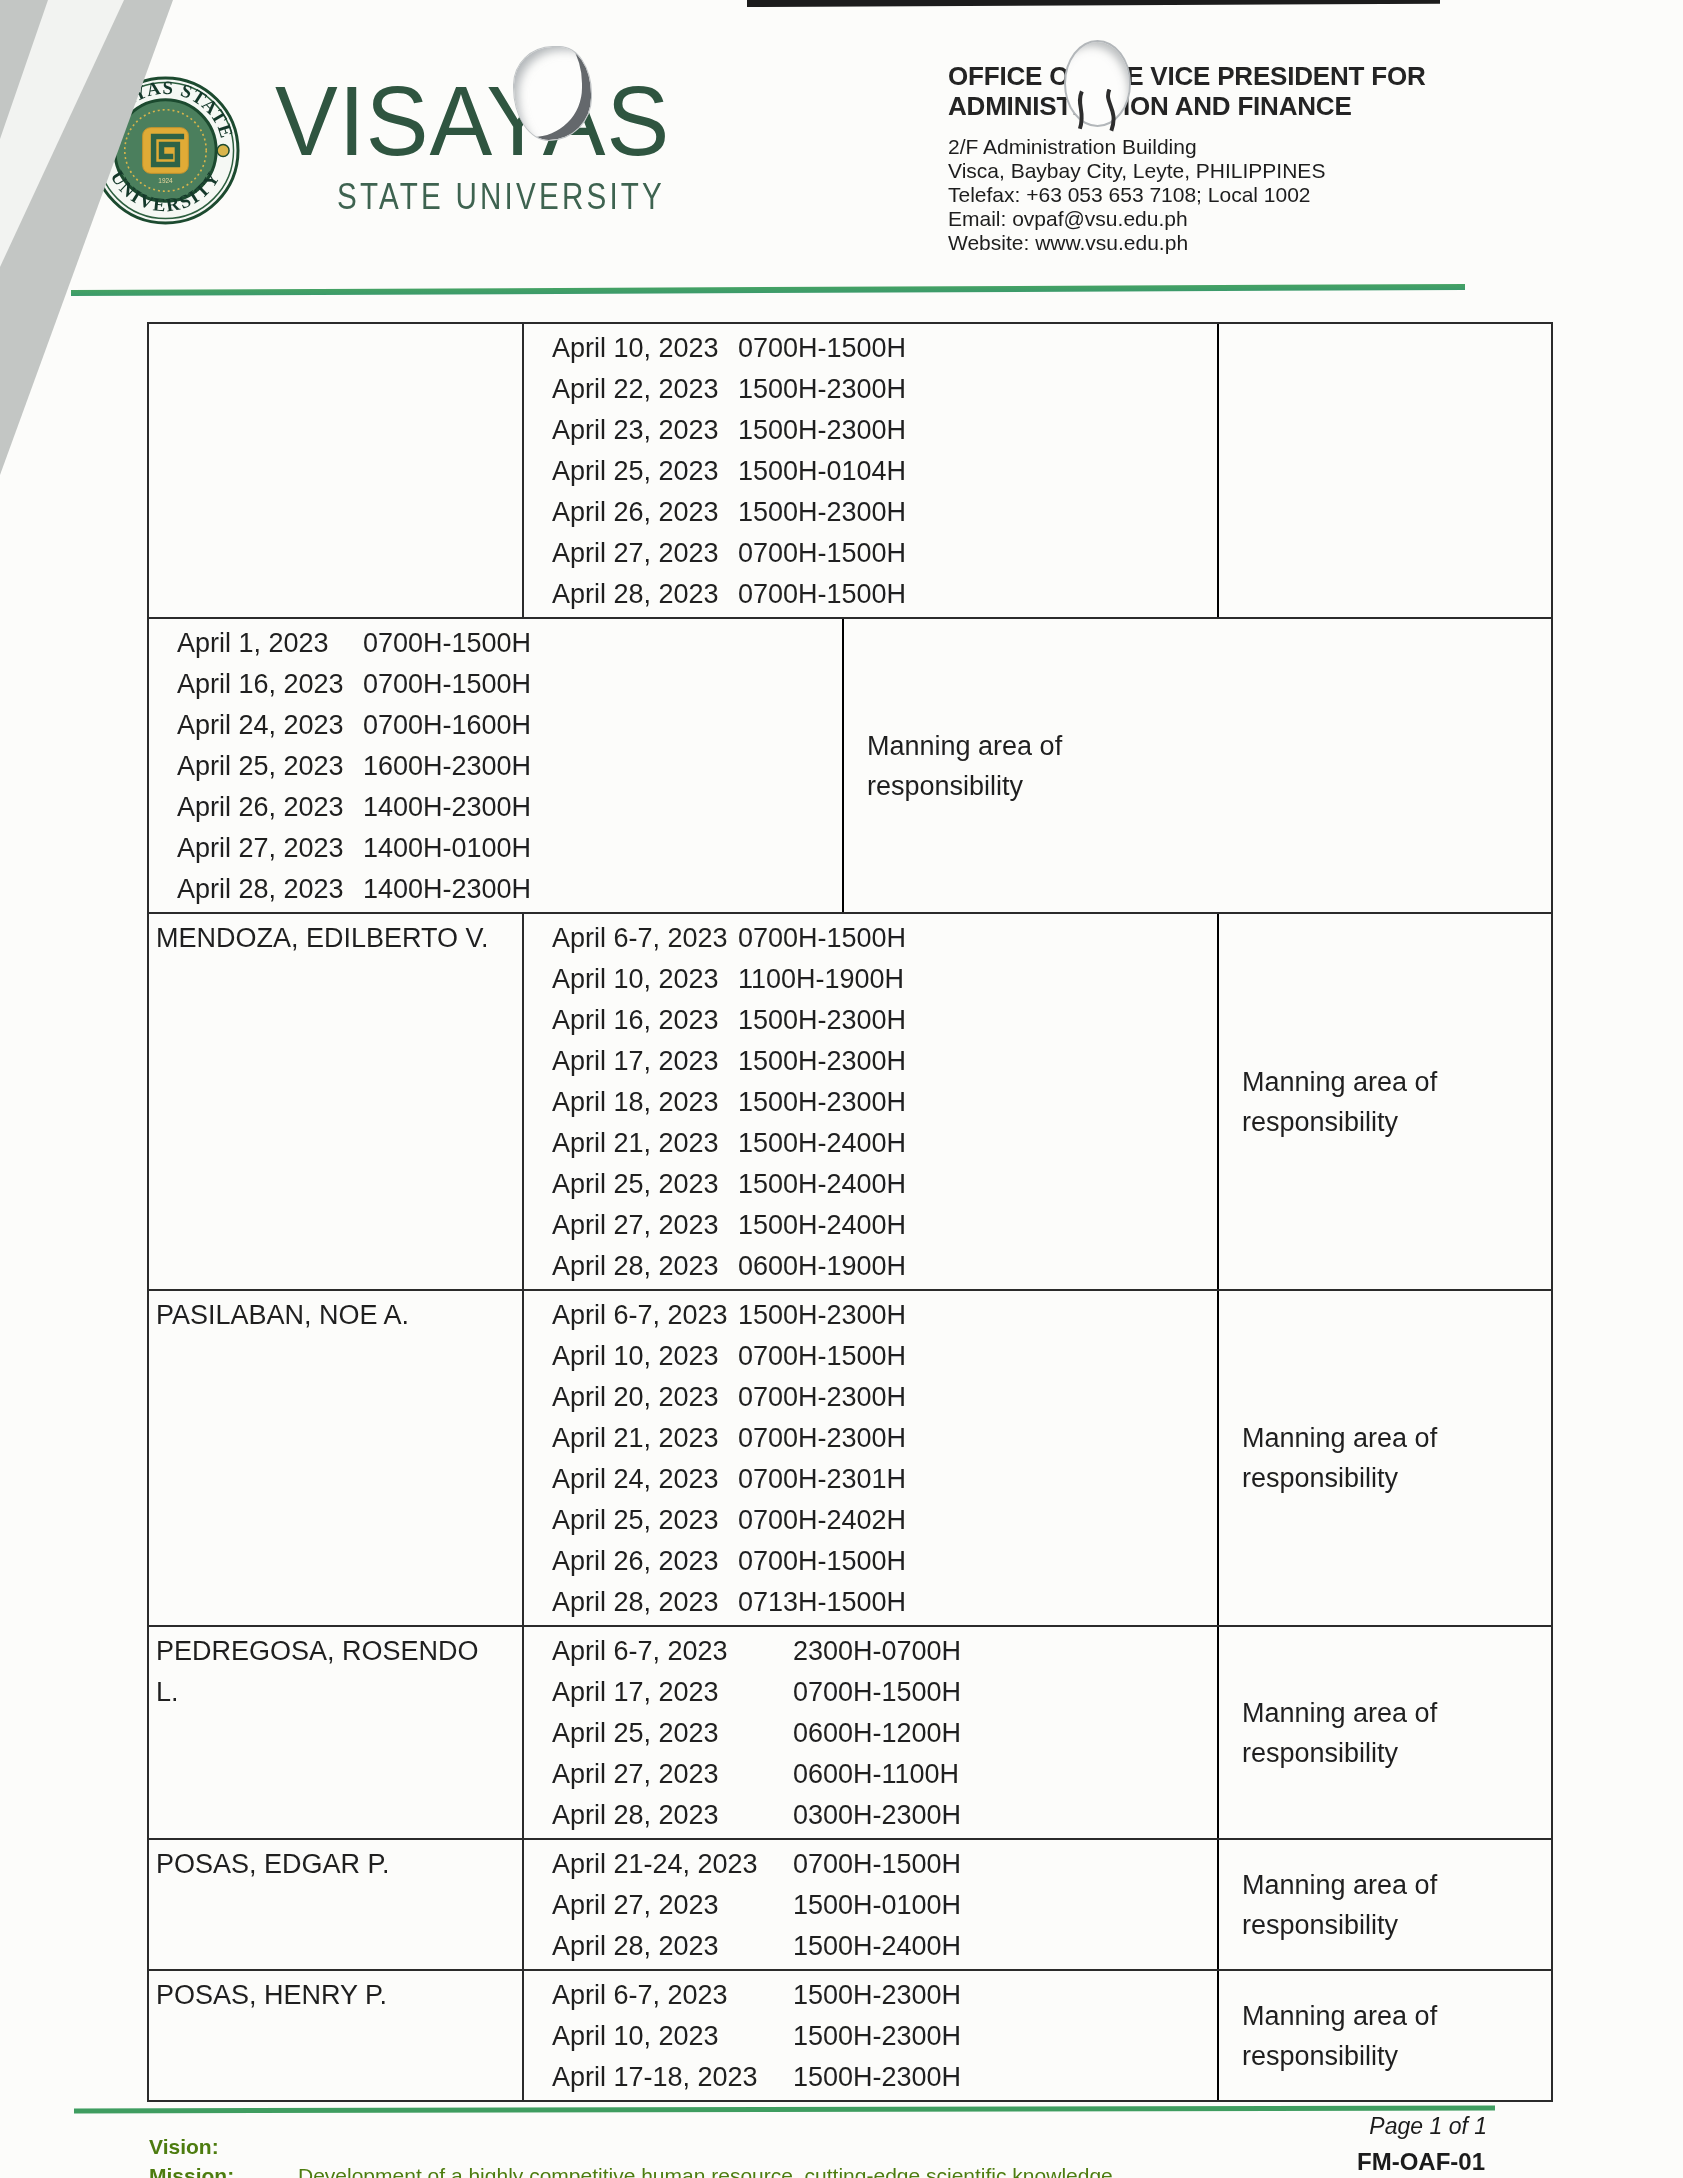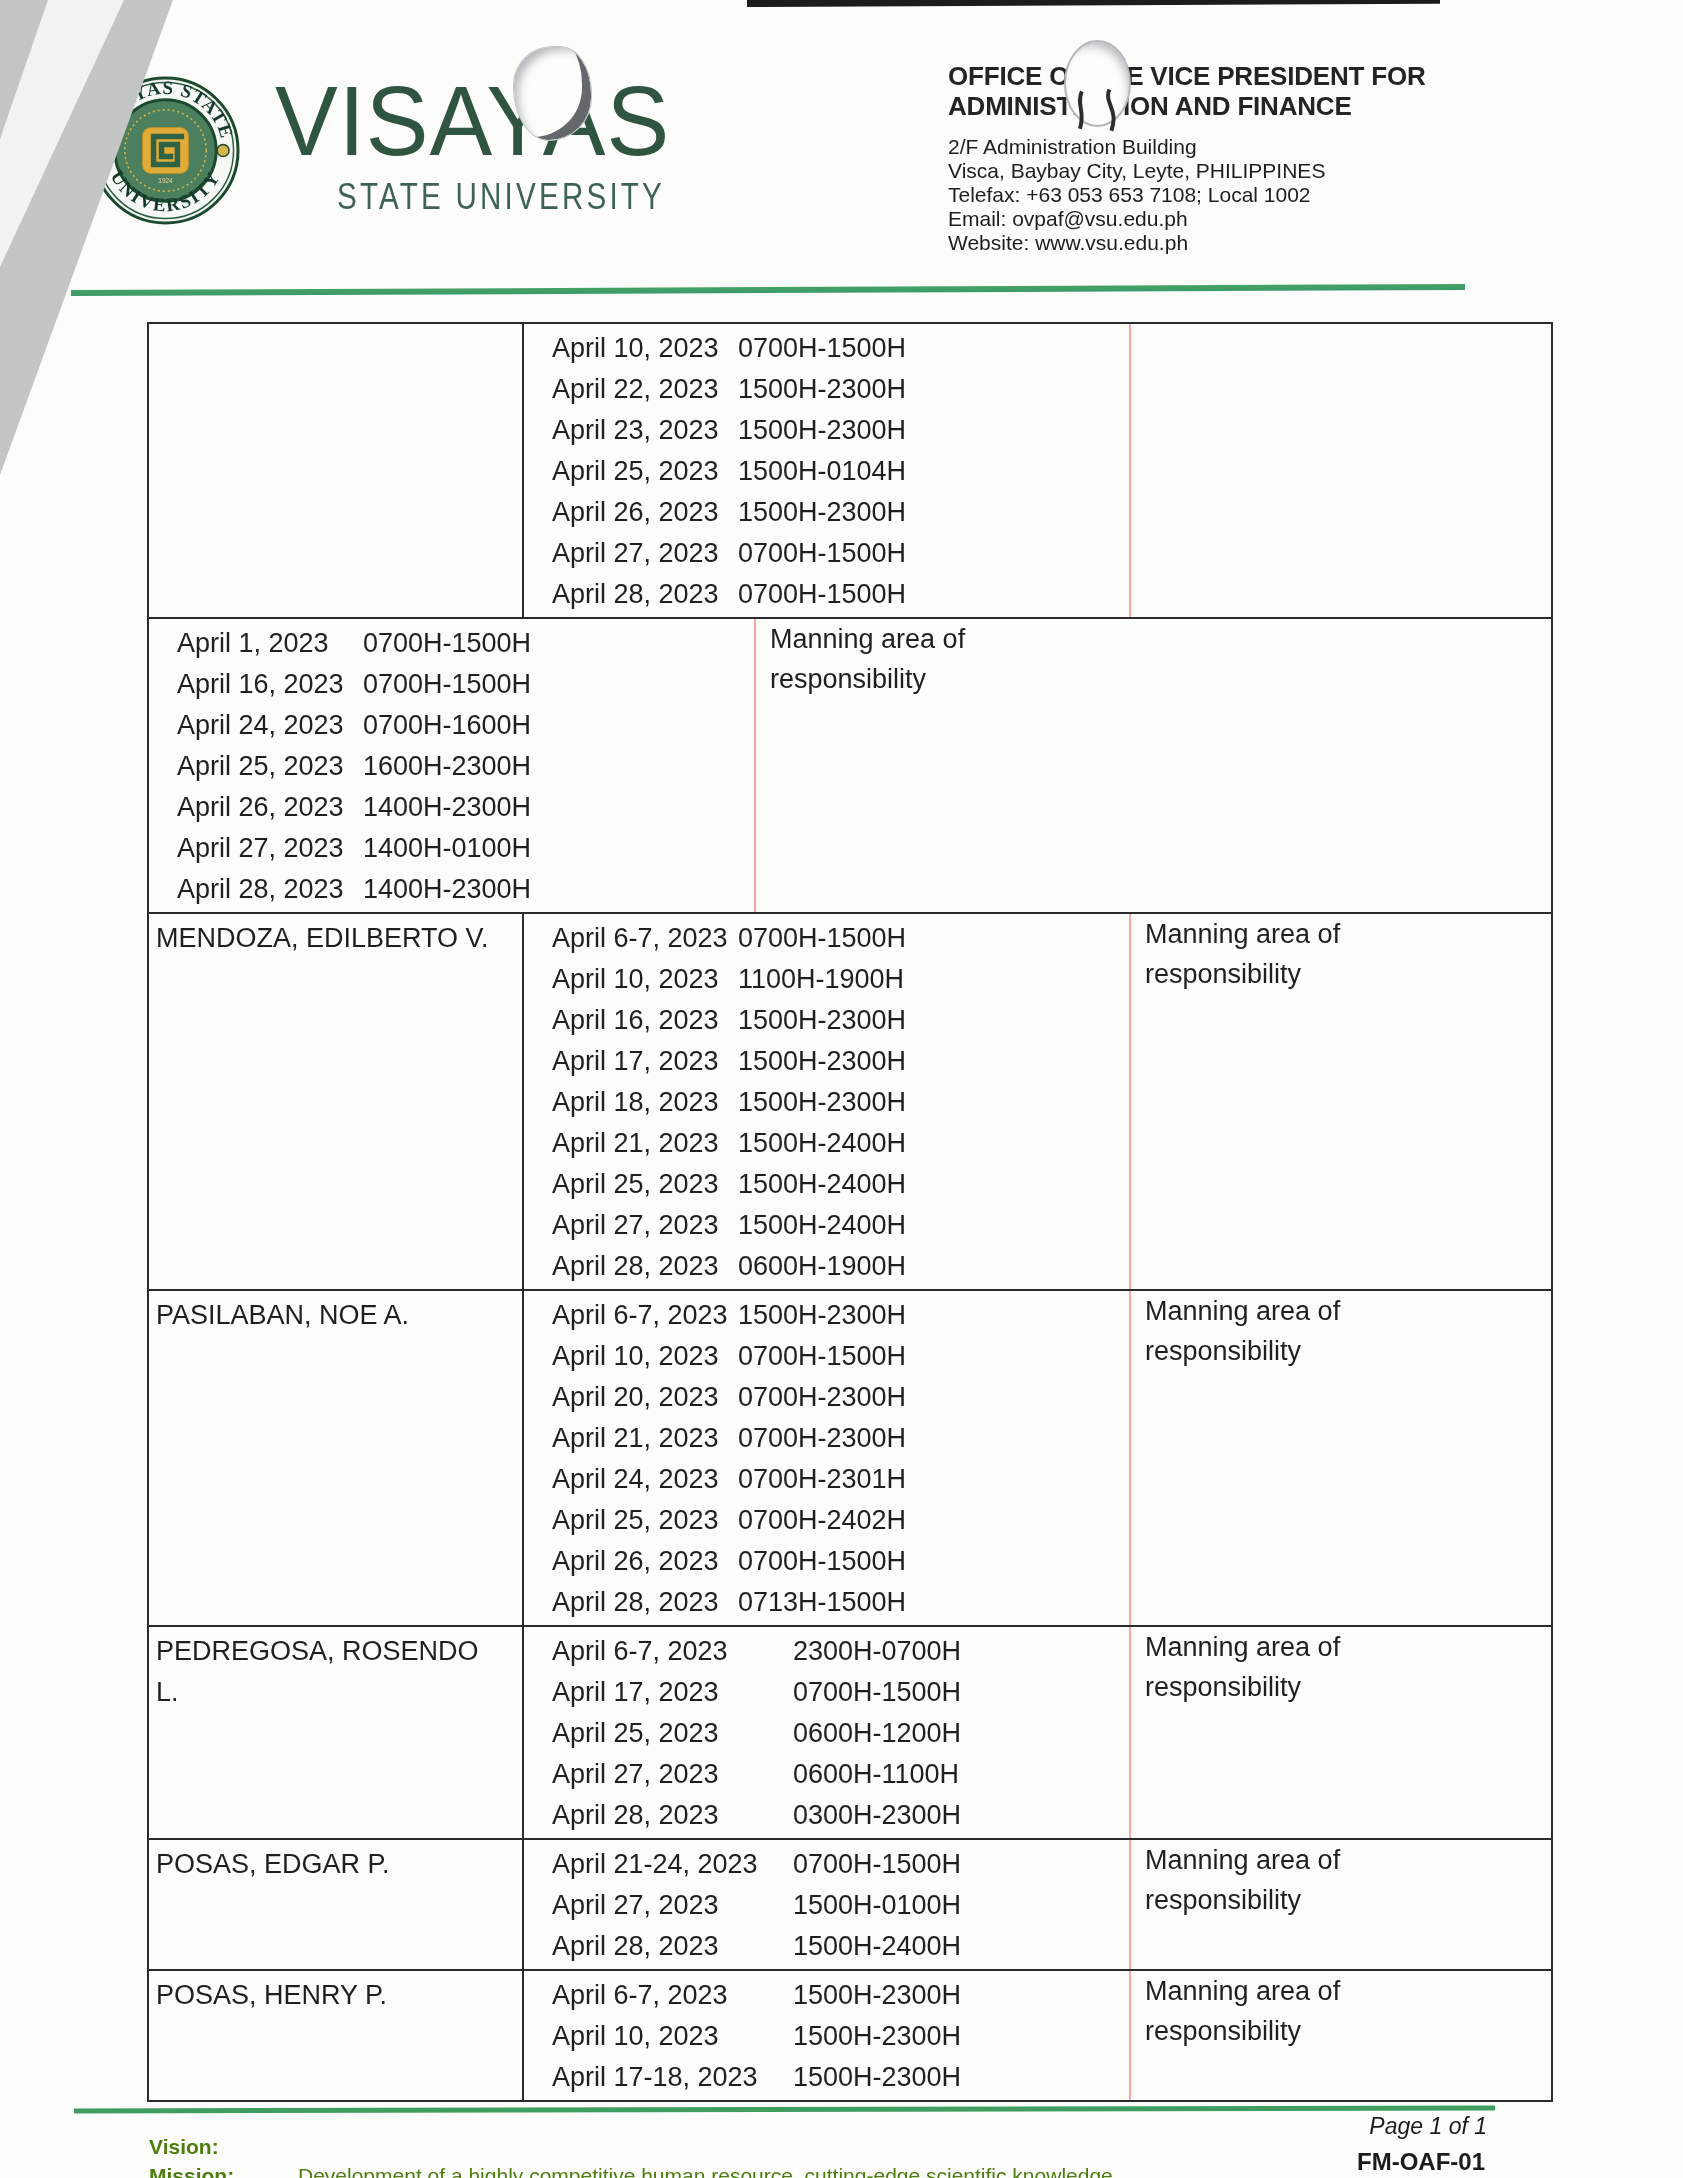--- a/index.html
+++ b/index.html
@@ -33,23 +33,23 @@
   .office-address{margin-top:14px;font-size:21px;line-height:24px;color:#1d1d1d;}
   .header-rule{position:absolute;left:71px;top:287px;width:1394px;height:6px;
     background:linear-gradient(to bottom,#45a263,#3b9a6b);transform:rotate(-.25deg);}
   
   .sched-table{position:absolute;left:147px;top:322px;width:1406px;
     border:2px solid #2b2b2b;box-sizing:border-box;font-size:27px;}
   .t-row{display:flex;align-items:stretch;}
   .t-row:not(:last-child){border-bottom:2px solid #2b2b2b;}
   .cell{box-sizing:border-box;}
   .cell-name{width:375px;border-right:2px solid #2b2b2b;padding:4px 6px 0 7px;line-height:41px;}
-  .cell-sched{width:607px;border-right:2px solid #fca5a5;padding:4px 0 2px 28px;}
-  .cell-remark{flex:1;display:flex;flex-direction:column;
-    padding-left:14px;line-height:40px;}
+  .cell-sched{width:695px;border-right:2px solid #000000;padding:4px 0 2px 28px;}
+  .cell-remark{flex:1;display:flex;flex-direction:column;justify-content:center;
+    padding-left:23px;line-height:40px;}
   .s-line{display:flex;line-height:41px;white-space:nowrap;}
   .s-date{width:186px;flex-shrink:0;}
   .t-row:nth-child(n+5) .s-date{width:241px;}
   
   .footer-rule{position:absolute;left:74px;top:2107px;width:1421px;height:5px;
     background:#3f9d60;transform:rotate(-.12deg);}
   .page-label{position:absolute;right:196px;top:2113px;font-size:23px;font-style:italic;color:#1b1b1b;}
   .form-code{position:absolute;right:198px;top:2148px;font-size:24px;font-weight:bold;color:#1b1b1b;}
   .vm-line{position:absolute;left:149px;display:flex;font-size:21px;line-height:26px;color:#4d7c0f;}
   .vm-line .vm-label{width:149px;font-weight:bold;flex-shrink:0;}

